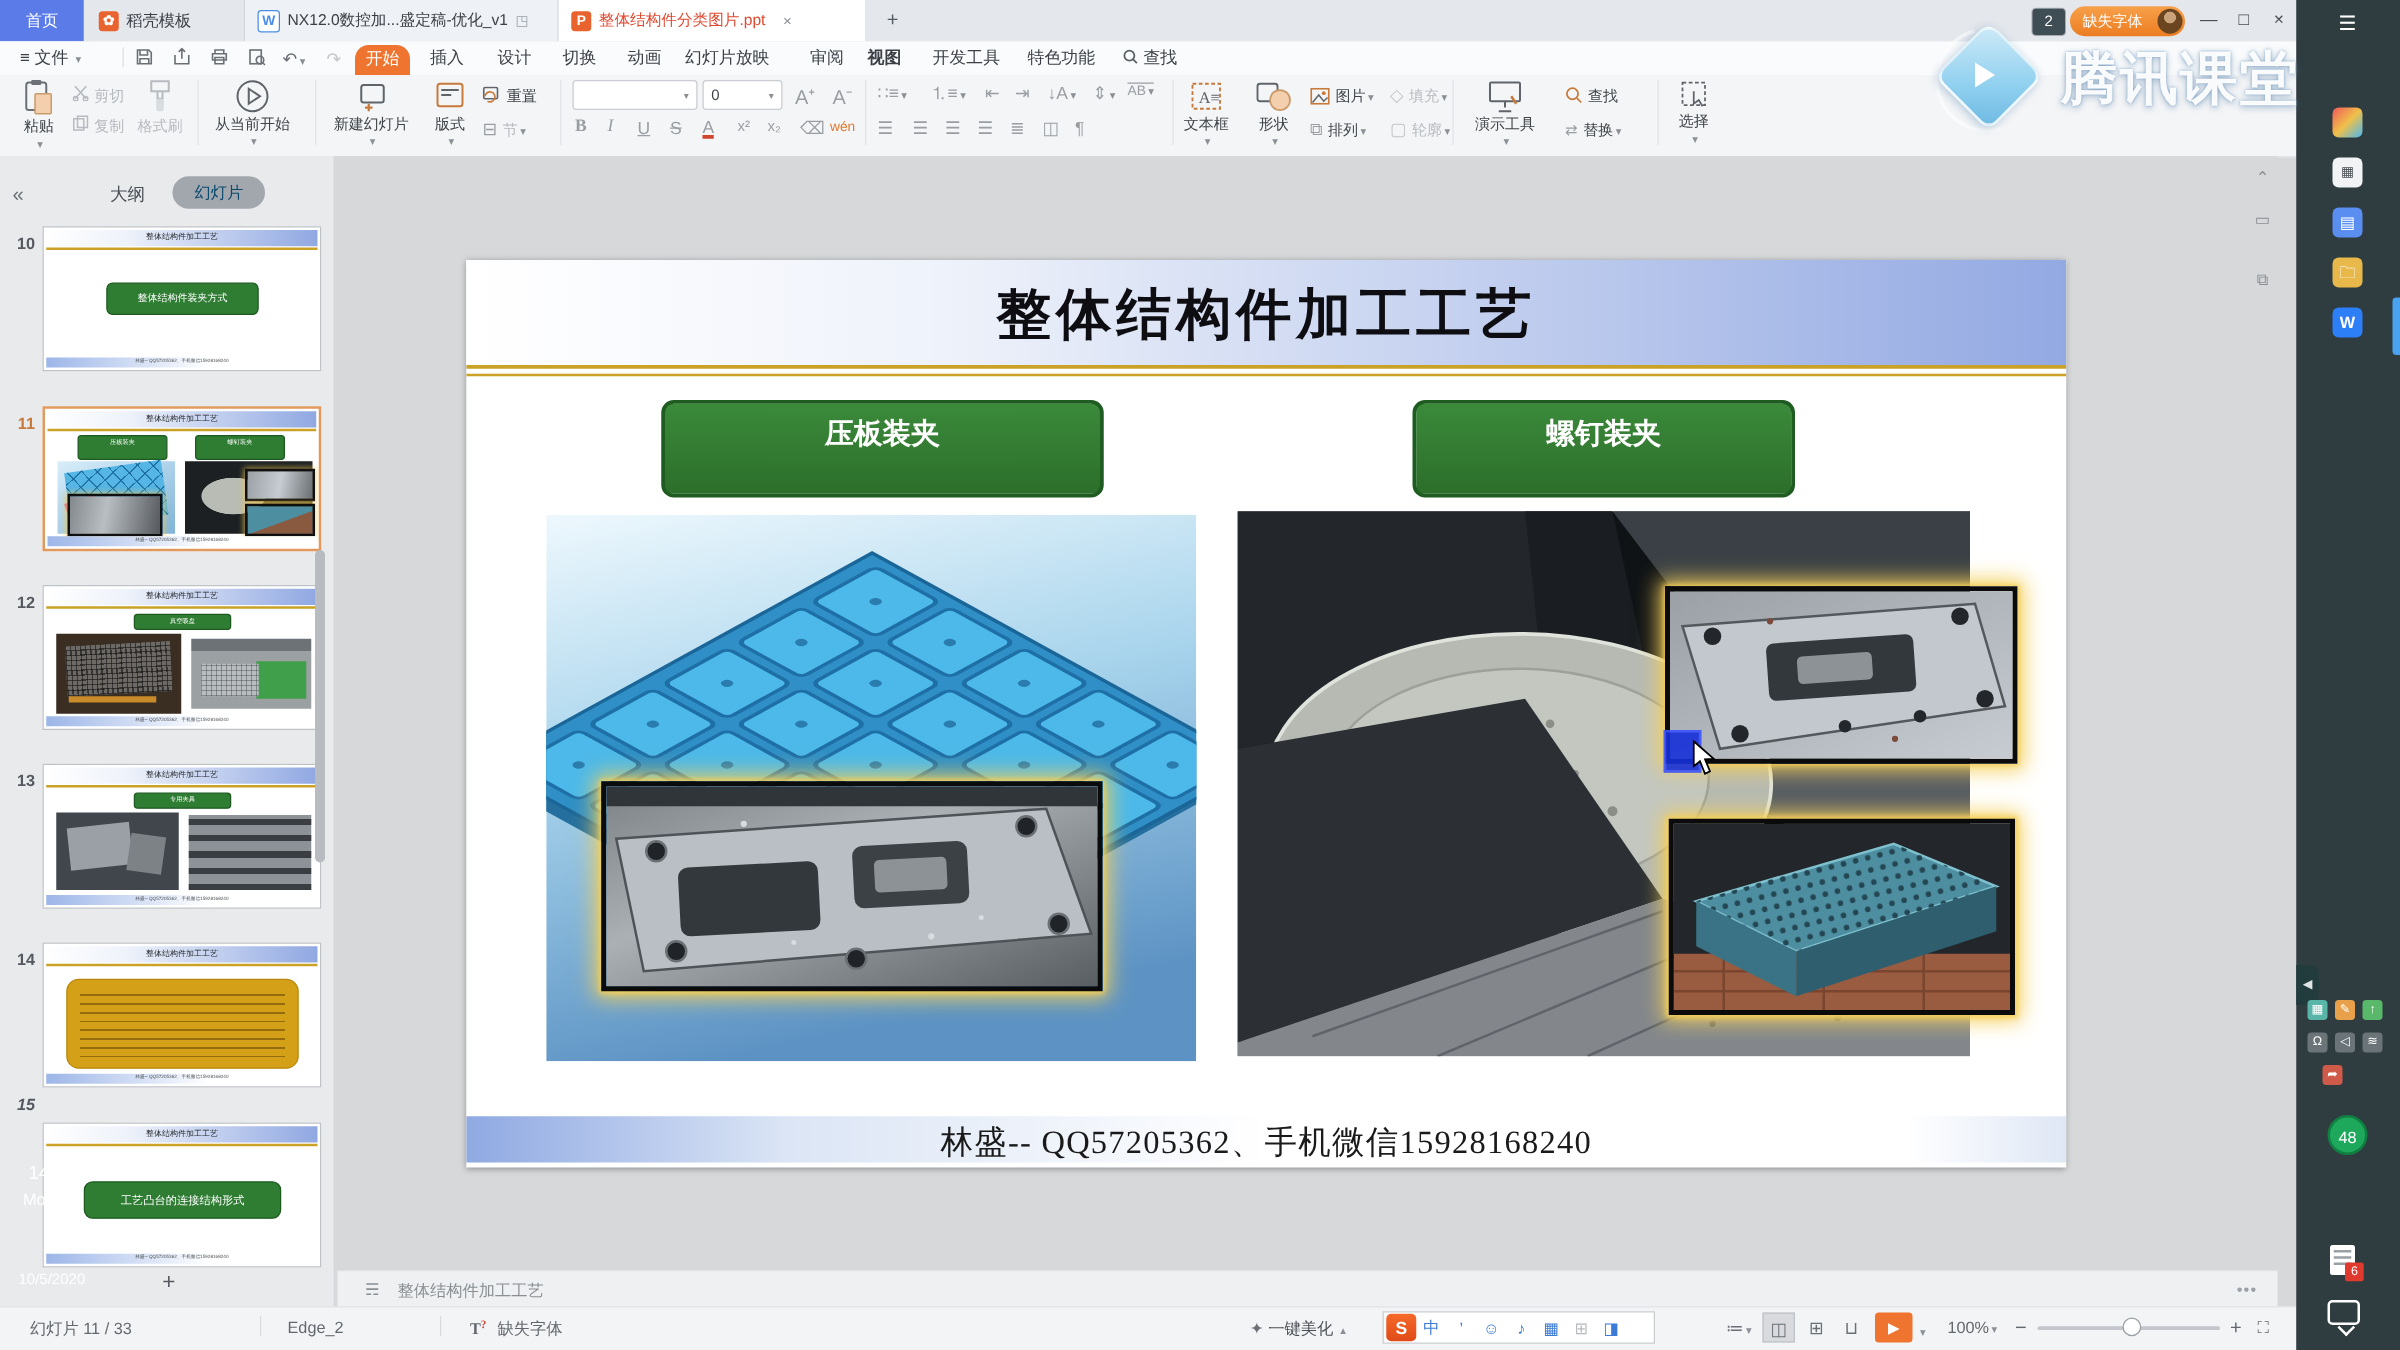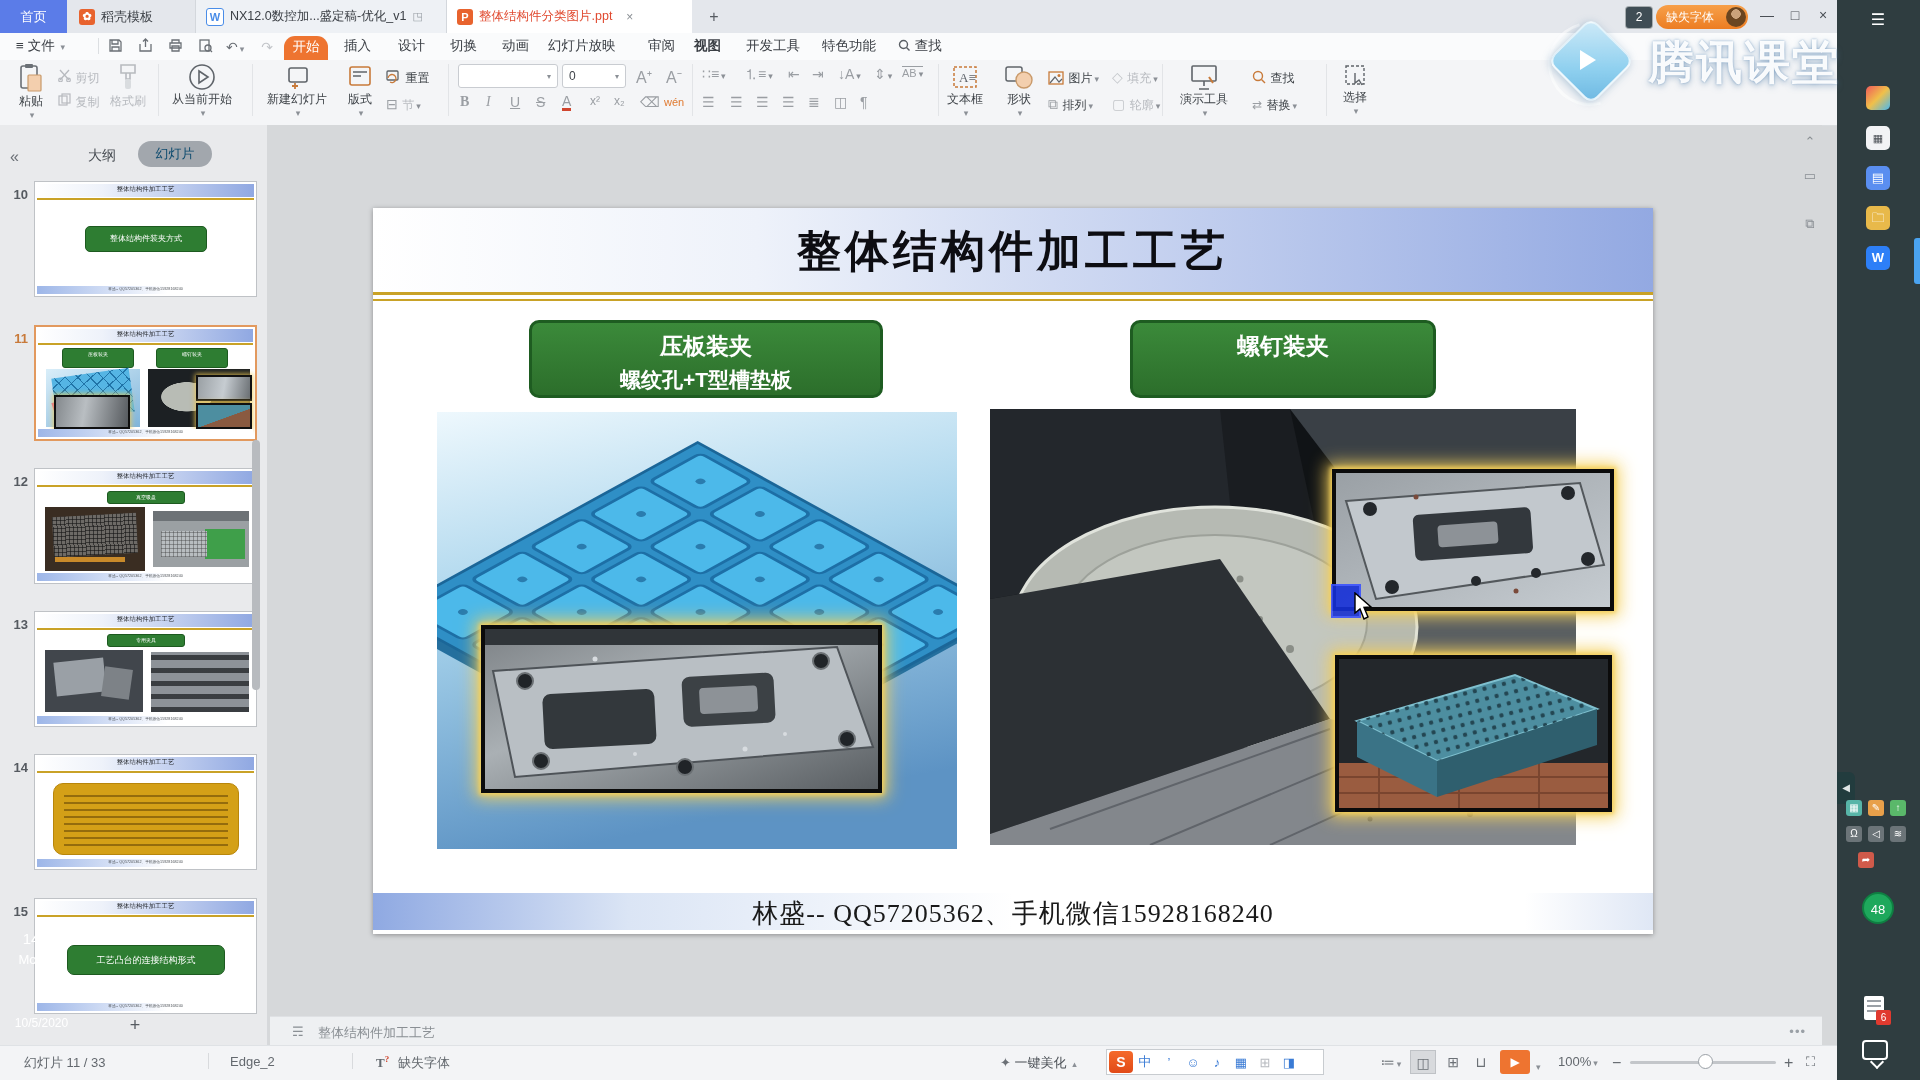--- a/index.html
+++ b/index.html
@@ -433,21 +433,21 @@
       </div>
     <div class="t-gold"></div>
     <div class="ab" style="left:18px;top:28px;width:184px;height:70px;background:#d4a017;border:1px solid #b8860b;border-radius:10px;">
       <div class="ab" style="left:10px;top:8px;right:10px;bottom:8px;background-image:repeating-linear-gradient(0deg,rgba(70,45,0,.45) 0 1.5px,transparent 1.5px 7px);"></div>
     </div>
     <div class="t-foot">
         <span>林盛-- QQ57205362、手机微信15928168240</span>
       </div>
   </div>
 
-  <div class="ab t-num" style="top:904px;">15</div>
+  <div class="ab t-num" style="top:876px;font-style:italic;">15</div>
   <div class="ab thumb" style="top:898px;">
     <div class="t-band">
         <div class="t-title">整体结构件加工工艺</div>
       </div>
     <div class="t-gold"></div>
     <div class="t-btn" style="left:32px;top:46px;width:156px;height:28px;font-size:9px;line-height:28px;border-radius:7px;">工艺凸台的连接结构形式</div>
     <div class="t-foot">
         <span>林盛-- QQ57205362、手机微信15928168240</span>
       </div>
   </div>
@@ -461,21 +461,20 @@
   <div class="ab cv-ico" style="top:214px;">⧉</div>
 
   <div class="ab" id="slide">
     <div class="ab" id="slide-titleband"></div>
     <div class="ab" id="slide-title">整体结构件加工工艺</div>
     <div class="ab goldline" style="top:84px;height:3px;"></div>
     <div class="ab goldline" style="top:91px;height:2px;"></div>
 
     <div class="ab slide-btn" style="left:156px;top:112px;width:354px;height:78px;">
       <span class="l1">压板装夹</span>
-      <span class="l2">螺纹孔+T型槽垫板</span>
     </div>
     <div class="ab slide-btn" style="left:757px;top:112px;width:306px;height:78px;">
       <span class="l1">螺钉装夹</span>
     </div>
 
     <div class="ab" style="left:64px;top:204px;width:520px;height:437px;">
       <svg width="520" height="437" viewBox="0 0 520 437">
         <defs>
           <linearGradient id="gsky" x1="0" y1="0" x2="0.25" y2="1">
             <stop offset="0" stop-color="#eef8fd"></stop>

